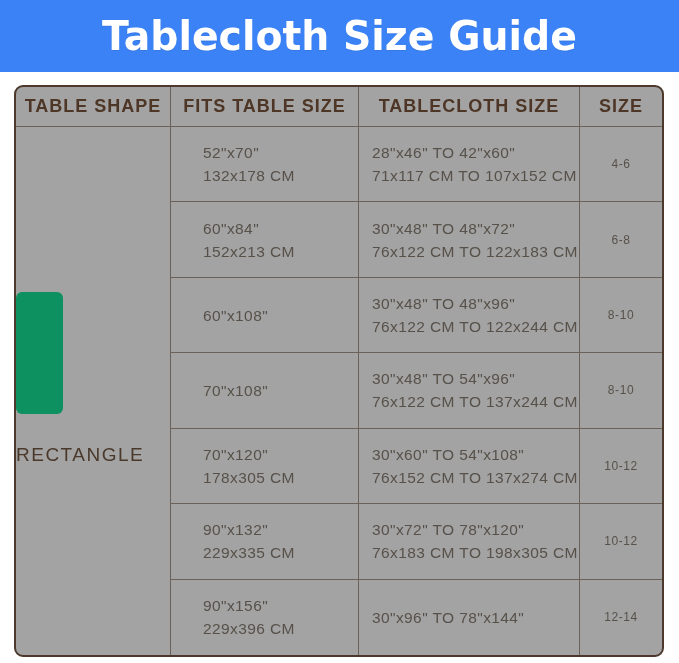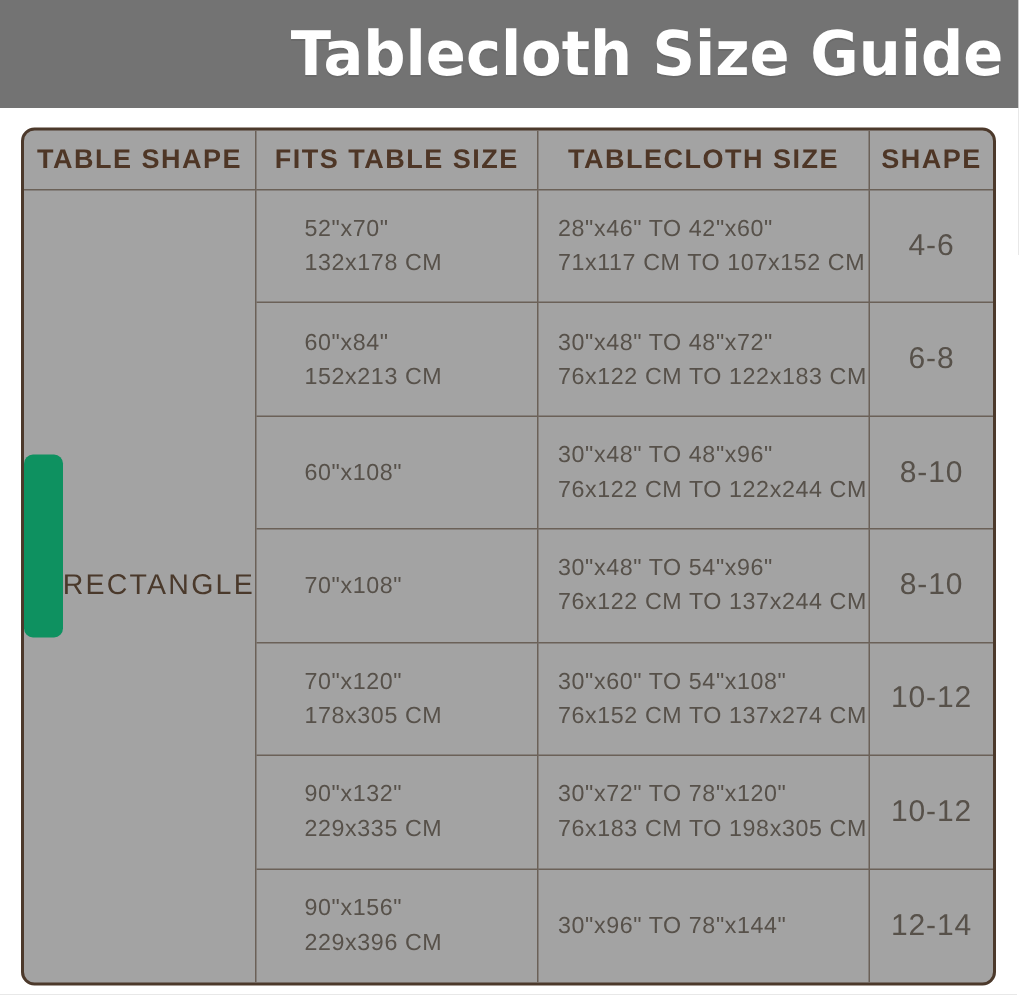--- a/index.html
+++ b/index.html
@@ -14,24 +14,24 @@
     overflow: hidden;
     font-family: "Liberation Sans", sans-serif;
   }
 
   
   .banner {
     position: absolute;
     left: 0; top: 0;
     width: 679px;
     height: 72px;
-    background: #737373;
+    background: #3b82f6;
     display: flex;
     align-items: center;
-    justify-content: flex-end;
+    justify-content: center;
   }
   .banner-title {
     color: #FFFFFF;
     font-family: "DejaVu Sans", sans-serif;
     font-weight: bold;
     font-size: 41px;
     letter-spacing: 0px;
     transform: scaleX(0.96);
     white-space: nowrap;
     text-shadow: 0 1px 0 rgba(0,0,0,0.08);
@@ -70,22 +70,21 @@
     font-size: 18px;
     letter-spacing: 1px;
     color: #4E3626;
     white-space: nowrap;
   }
 
   .shape-cell {
     grid-column: 1;
     grid-row: 2 / 9;
     border-bottom: none;
-    flex-direction: row;
-    align-items: center;
+    flex-direction: column;
     justify-content: center;
   }
   .shape-swatch {
     width: 47px;
     height: 122px;
     background: #0E9160;
     border-radius: 6px;
     margin-bottom: 30px;
     margin-top: -24px;
   }
@@ -105,37 +104,37 @@
     line-height: 23px;
     white-space: nowrap;
   }
   .col-size { padding-left: 32px; }
   .col-fits { padding-left: 13px; }
 
   .seats-cell {
     align-items: center;
     justify-content: center;
     color: #57514A;
-    font-size: 20px;
+    font-size: 12px;
     letter-spacing: 0.6px;
   }
 </style>
 </head>
 <body>
 
 <div class="banner">
   <div class="banner-title">Tablecloth Size Guide</div>
 </div>
 
 <div class="size-table">
 
   <div class="cell header-cell">TABLE SHAPE</div>
   <div class="cell header-cell">FITS TABLE SIZE</div>
   <div class="cell header-cell">TABLECLOTH SIZE</div>
-  <div class="cell header-cell last-col">SHAPE</div>
+  <div class="cell header-cell last-col">SIZE</div>
 
   <div class="cell shape-cell last-row">
     <div class="shape-swatch"></div>
     <div class="shape-label">RECTANGLE</div>
   </div>
 
   <div class="cell text-cell col-size">
     <span>52"x70"</span>
     <span>132x178 CM</span>
   </div>

